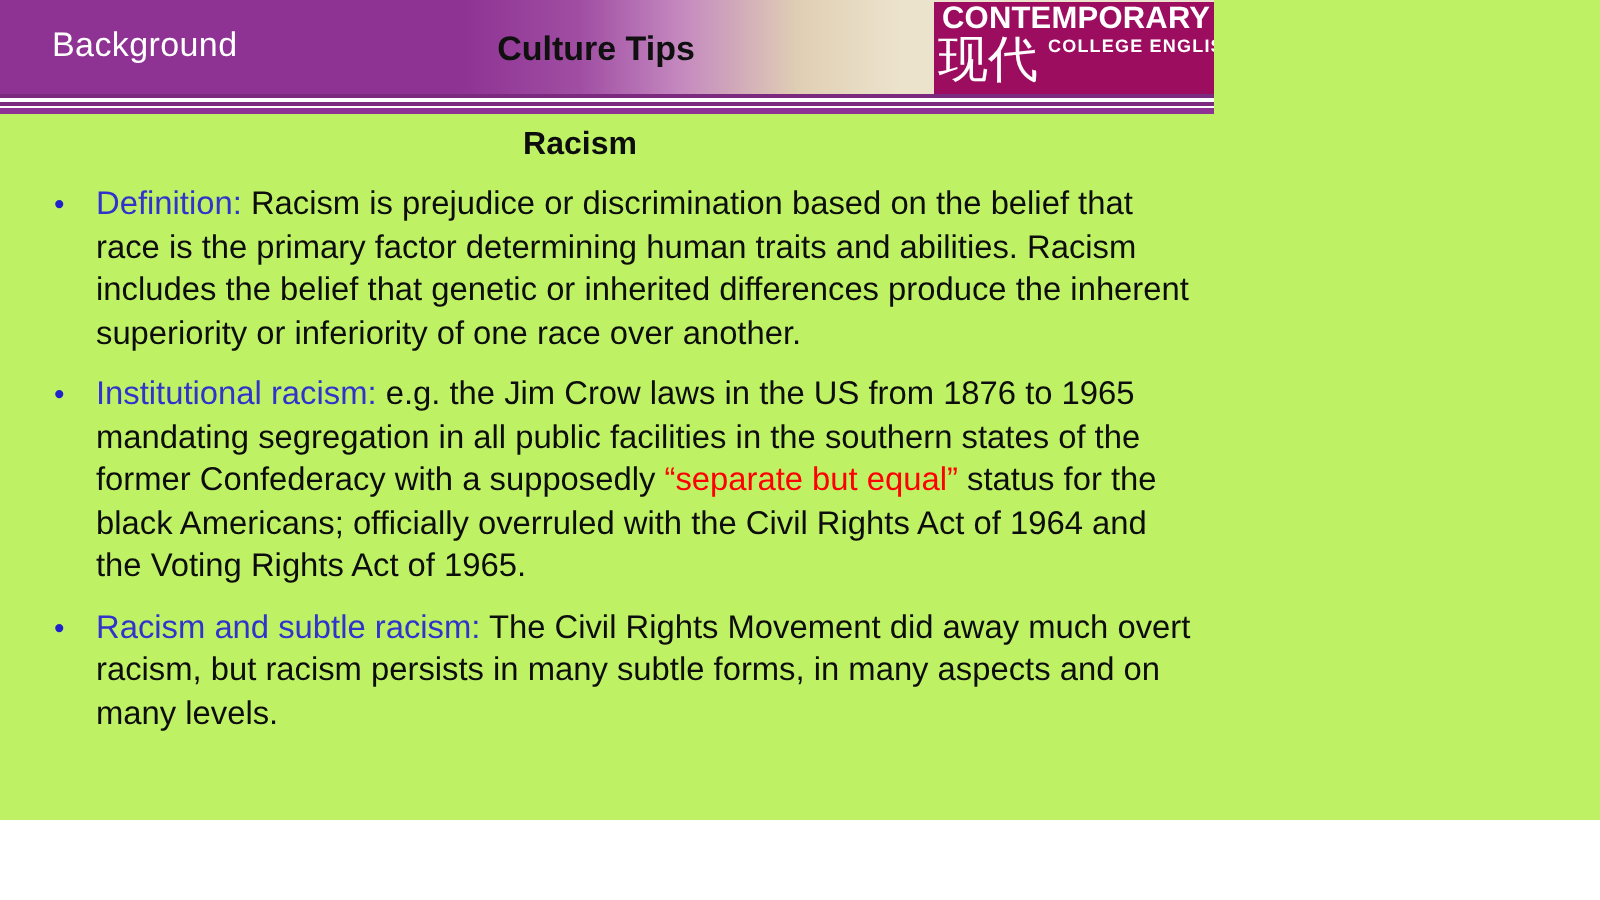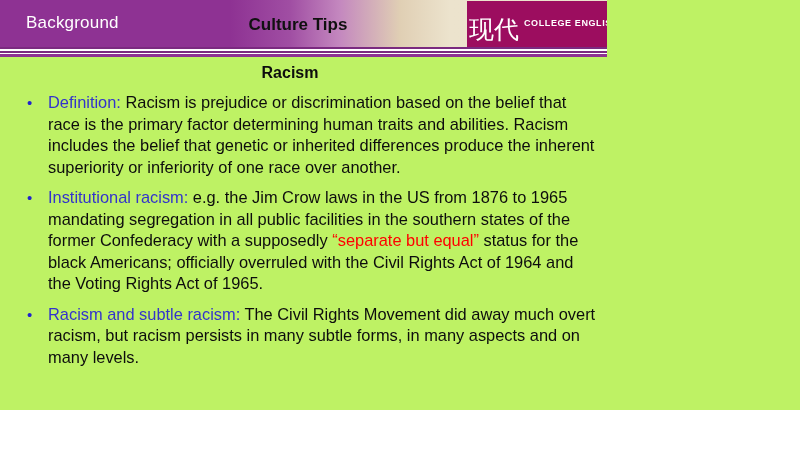--- a/index.html
+++ b/index.html
@@ -182,20 +182,21 @@
 
   <div class="header-rules">
     <div class="rule rule-a"></div>
     <div class="rule rule-b"></div>
     <div class="rule rule-c"></div>
     <div class="rule rule-d"></div>
     <div class="rule rule-e"></div>
   </div>
 
   <div class="logo">
+    <div class="logo-en">CONTEMPORARY</div>
     <div class="logo-cn-sm">COLLEGE ENGLISH</div>
     <div class="logo-cn-1">现代</div>
     <div class="logo-cn-2">大学英语</div>
   </div>
 
   <div class="slide-title">Racism</div>
 
   <div class="bullets">
 
     <div class="bullet">

